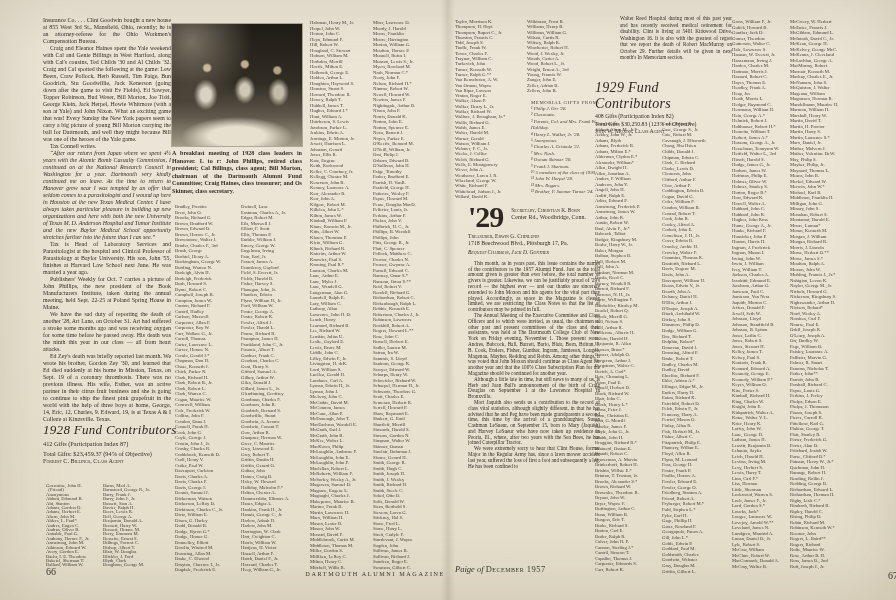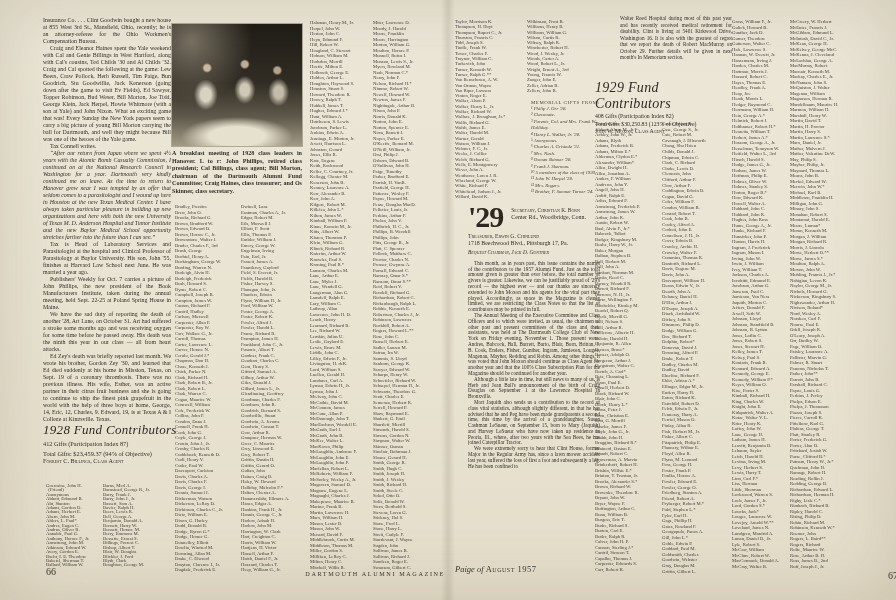--- a/index.html
+++ b/index.html
@@ -969,17 +969,17 @@
       <div class="nm">Rogers, L. Baird**</div>
       <div class="nm">Rogers, Richard</div>
       <div class="nm">Rolfe, Maurice W.</div>
       <div class="nm">Rose, Arthur B. H.</div>
       <div class="nm">Ross, James B., 2nd</div>
       <div class="nm">Ruff, Joseph J., Jr.</div>
     </div>
 
   <div class="abs issuefoot">
     <span class="it">Paige of</span>
-    <span class="sc">August 1957</span>
+    <span class="sc">December 1957</span>
   </div>
   <div class="abs pn pn67">67</div>
 
 </div>
 
 </body></html>

